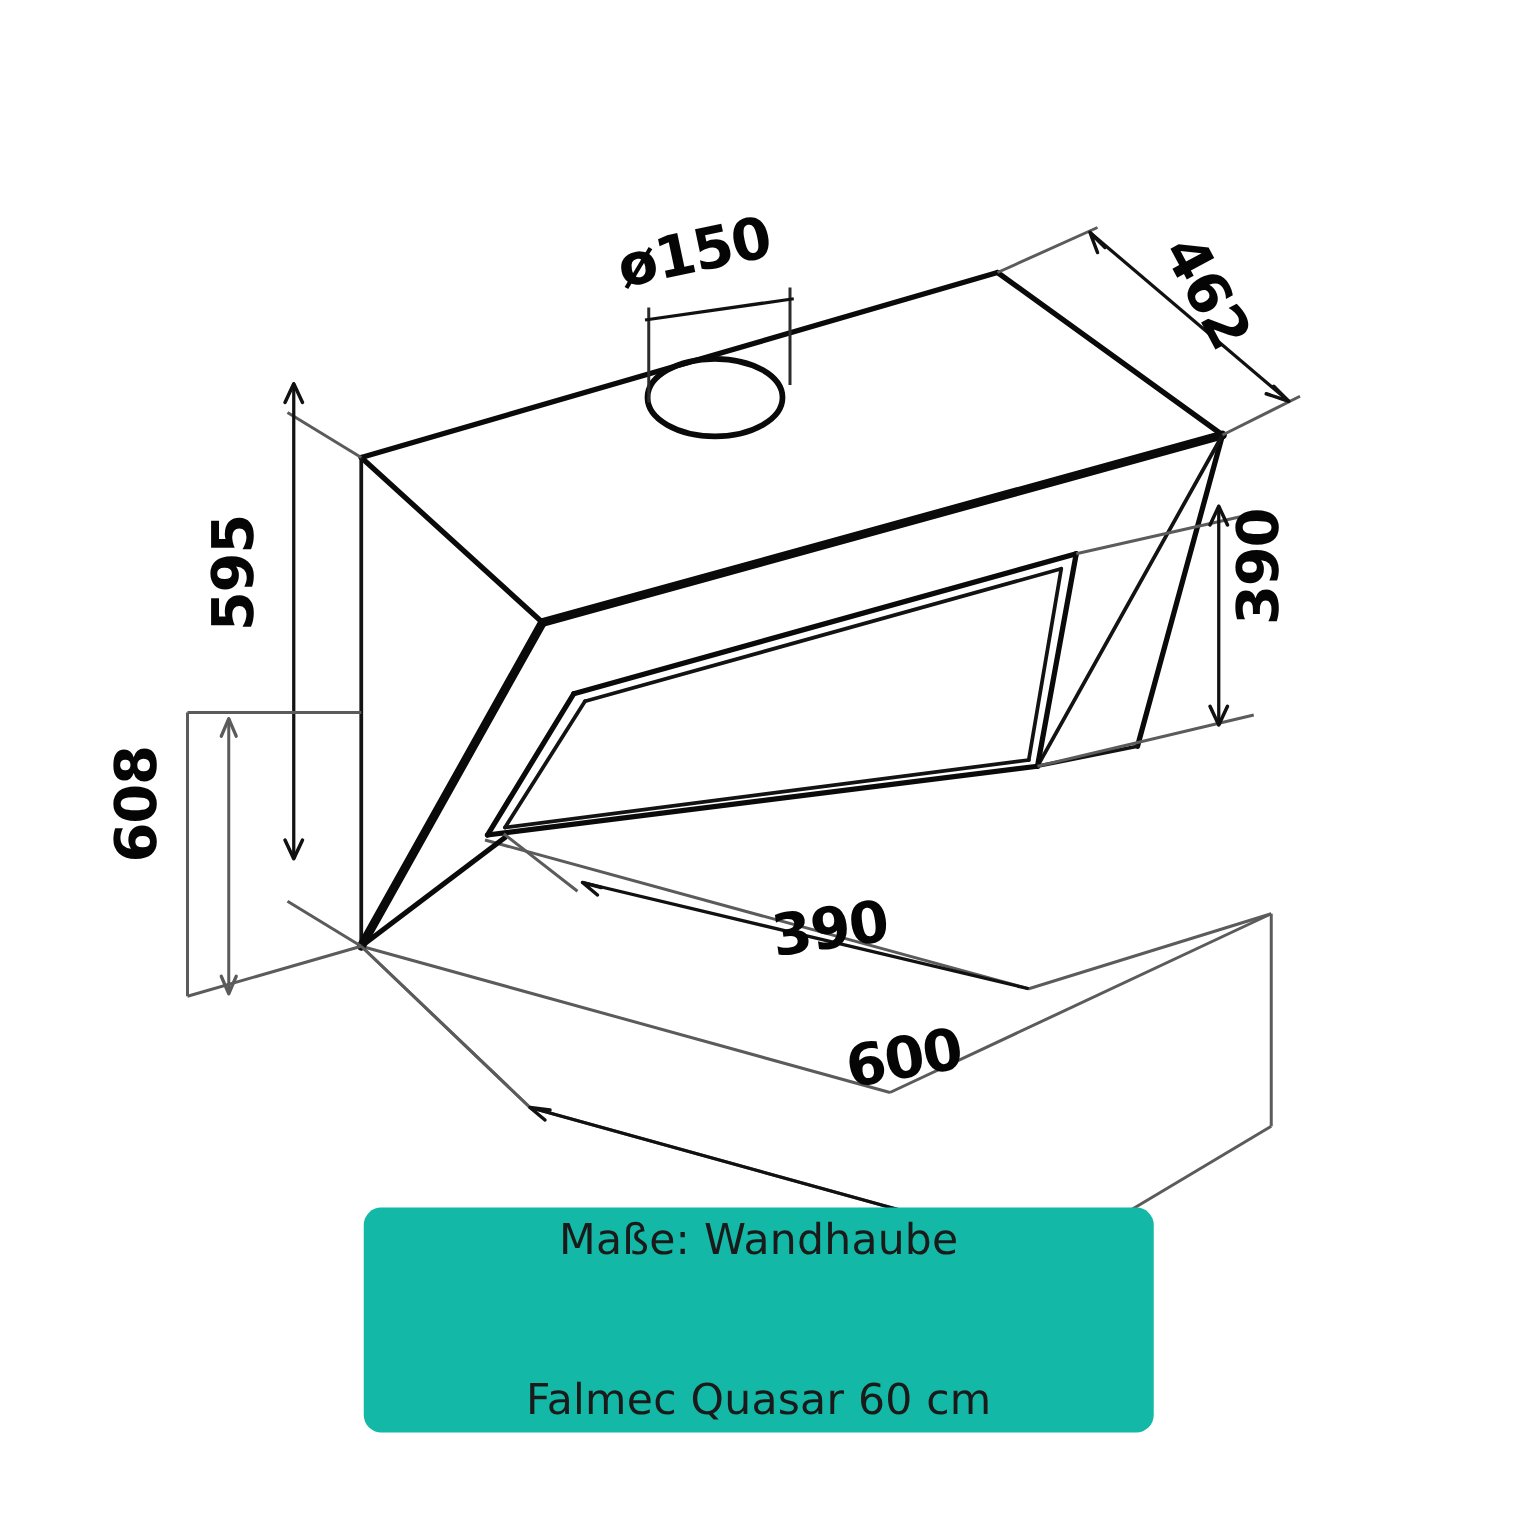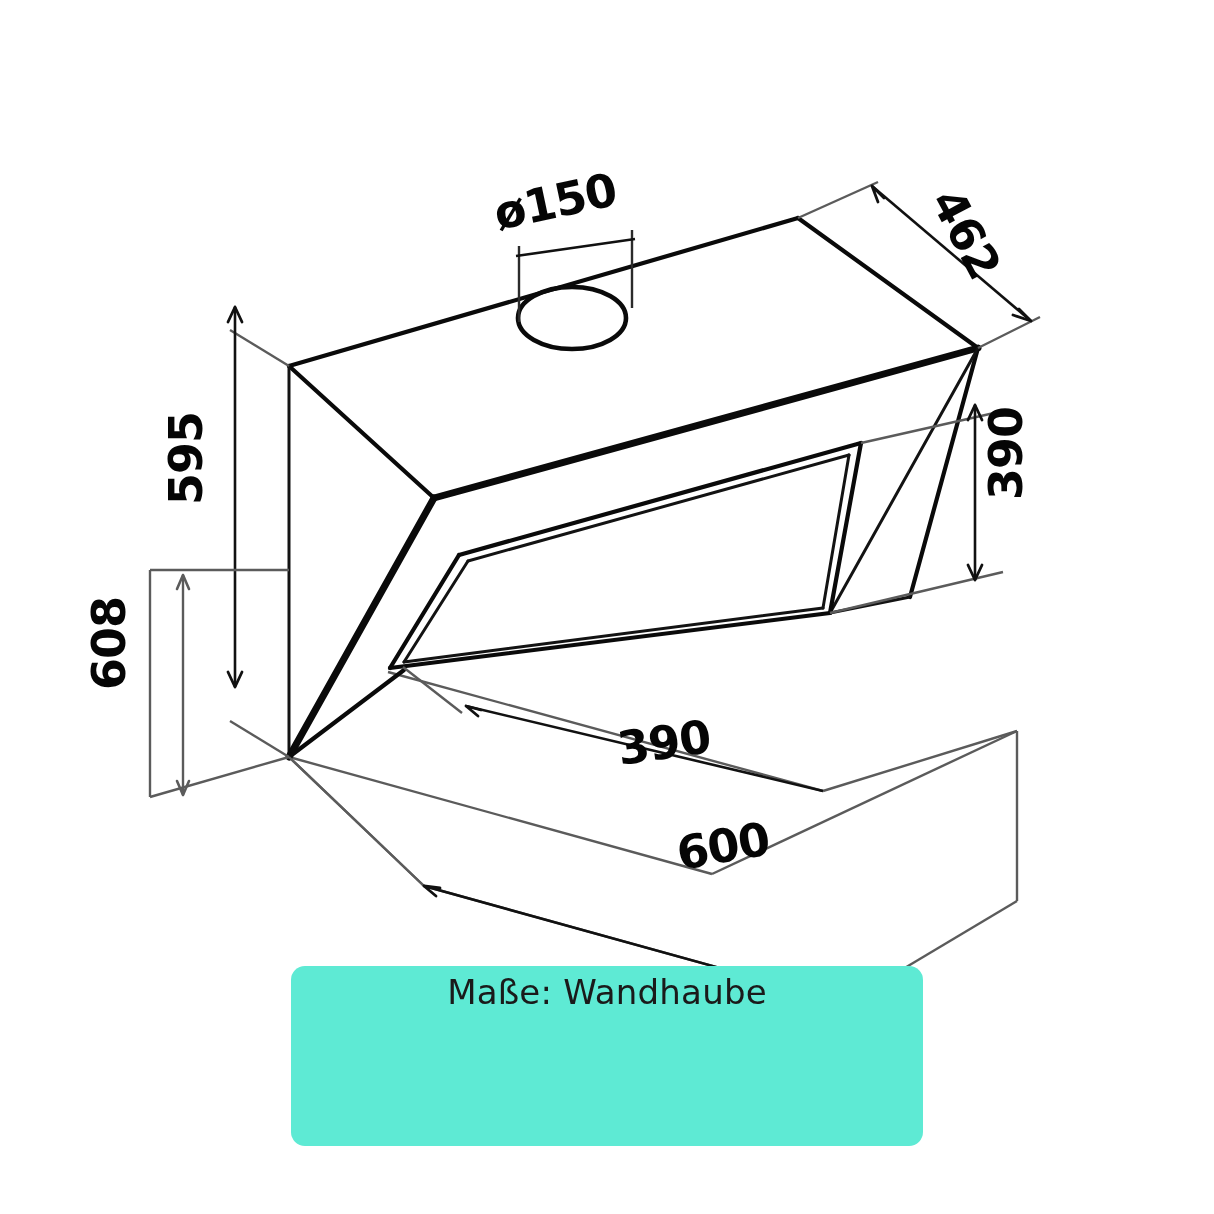--- a/index.html
+++ b/index.html
@@ -27,21 +27,21 @@
     width: 1214px;
     height: 1214px;
     display: block;
   }
   .caption-box {
     position: absolute;
     left: 291px;
     top: 966px;
     width: 632px;
     height: 180px;
-    background: #5eead4;
+    background: #14b8a6;
     border-radius: 14px;
     display: flex;
     flex-direction: column;
     align-items: center;
     justify-content: space-between;
     box-sizing: border-box;
   }
   .caption-line {
     font-family: "DejaVu Sans", sans-serif;
     font-size: 34px;
@@ -244,15 +244,16 @@
       <path class="dim-line-light" d="M 289 757 L 424 886"></path>
       <path class="dim-line" d="M 424 886 L 846 1003"></path>
       <path class="arrow-head" d="M 424 886 L 440 888 M 424 886 L 436 896"></path>
       <text class="dim-label" x="680" y="870" transform="rotate(-10 680 870)">600</text>
     </g>
 
   </svg>
 
   <div class="caption-box">
     <div class="caption-line">Maße: Wandhaube</div>
+    <div class="caption-line">Falmec Quasar 60 cm</div>
   </div>
 
 </div>
 
 </body></html>

